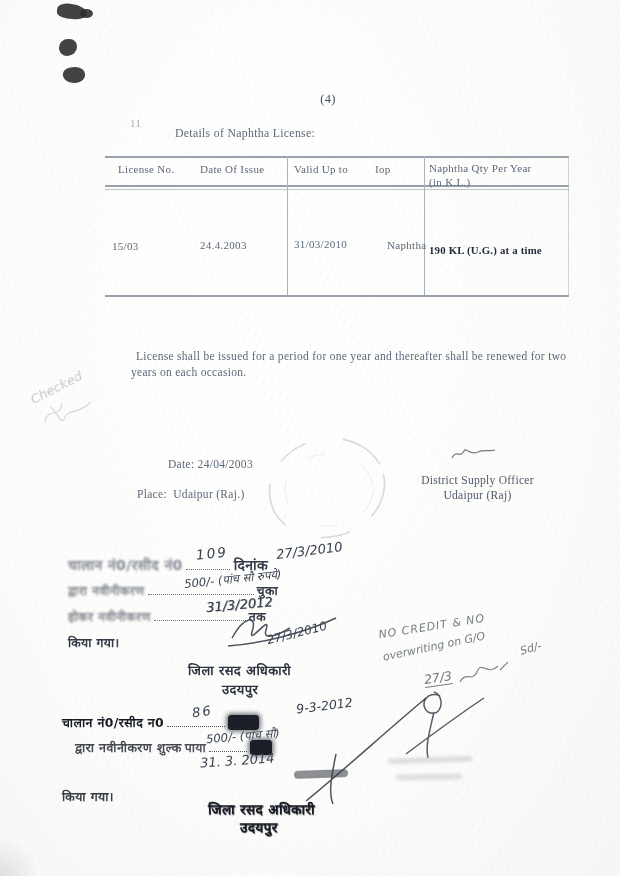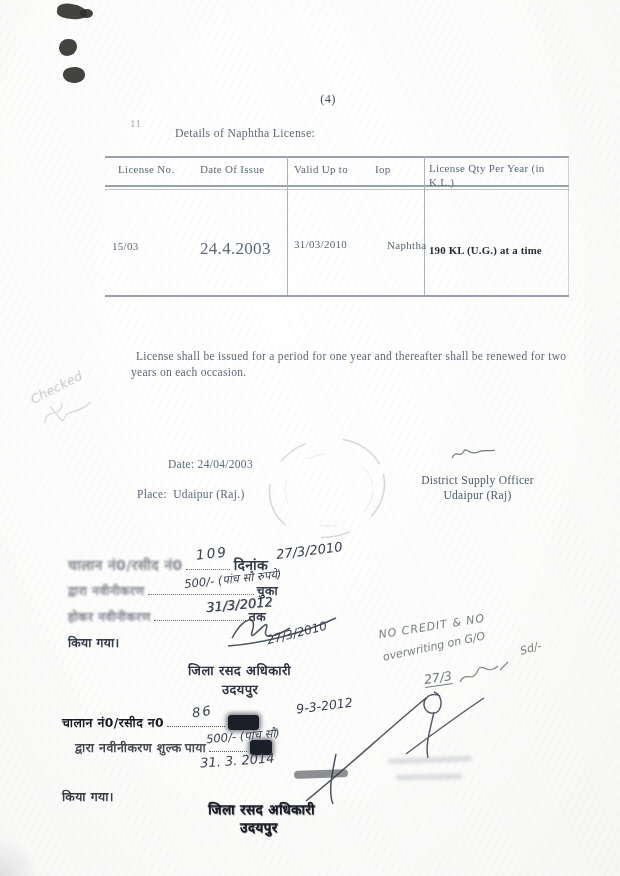--- a/index.html
+++ b/index.html
@@ -47,24 +47,24 @@
     <div class="tbl-line" style="left:0;top:33px;width:464px;height:1px;opacity:.6;filter:blur(.5px);"></div>
     <div class="tbl-line" style="left:0;top:139px;width:464px;height:2px;filter:blur(.5px);"></div>
     <div class="v-line" style="left:182px;top:0;height:139px;"></div>
     <div class="v-line" style="left:319px;top:0;height:139px;"></div>
     <div class="v-line" style="left:463px;top:0;height:139px;opacity:.55;"></div>
 
     <span class="abs tw" style="left:13px;top:7px;font-size:11px;">License No.</span>
     <span class="abs tw" style="left:95px;top:7px;font-size:11px;">Date Of Issue</span>
     <span class="abs tw" style="left:189px;top:7px;font-size:11px;">Valid Up to</span>
     <span class="abs tw" style="left:270px;top:7px;font-size:11px;">Iop</span>
-    <span class="abs tw" style="left:324px;top:5px;width:118px;font-size:11px;line-height:14px;">License Qty Per Year (in K.L.)</span>
+    <span class="abs tw" style="left:324px;top:5px;width:118px;font-size:11px;line-height:14px;">Naphtha Qty Per Year (in K.L.)</span>
 
     <span class="abs tw" style="left:7px;top:84px;font-size:11px;">15/03</span>
-    <span class="abs tw" style="left:95px;top:83px;font-size:17px;">24.4.2003</span>
+    <span class="abs tw" style="left:95px;top:83px;font-size:11px;">24.4.2003</span>
     <span class="abs tw" style="left:189px;top:82px;font-size:11px;">31/03/2010</span>
     <span class="abs tw" style="left:270px;top:83px;font-size:11px;margin-left:12px;">Naphtha</span>
     <span class="abs tw-dark" style="left:324px;top:88px;font-size:10.8px;font-weight:bold;white-space:nowrap;letter-spacing:.2px;">190 KL (U.G.) at a time</span>
   </div>
 
   <div class="abs tw" style="left:131px;top:349px;width:442px;font-size:11.5px;line-height:15.5px;text-indent:5px;">License shall be issued for a period for one year and thereafter shall be renewed for two years on each occasion.</div>
 
   <div class="abs" style="left:28px;top:378px;transform:rotate(-27deg);opacity:.5;">
     <span class="hand" style="font-size:13px;color:#8d949e;filter:blur(.5px);">Checked</span>
     <svg width="70" height="40" style="position:absolute;left:-4px;top:10px;">

